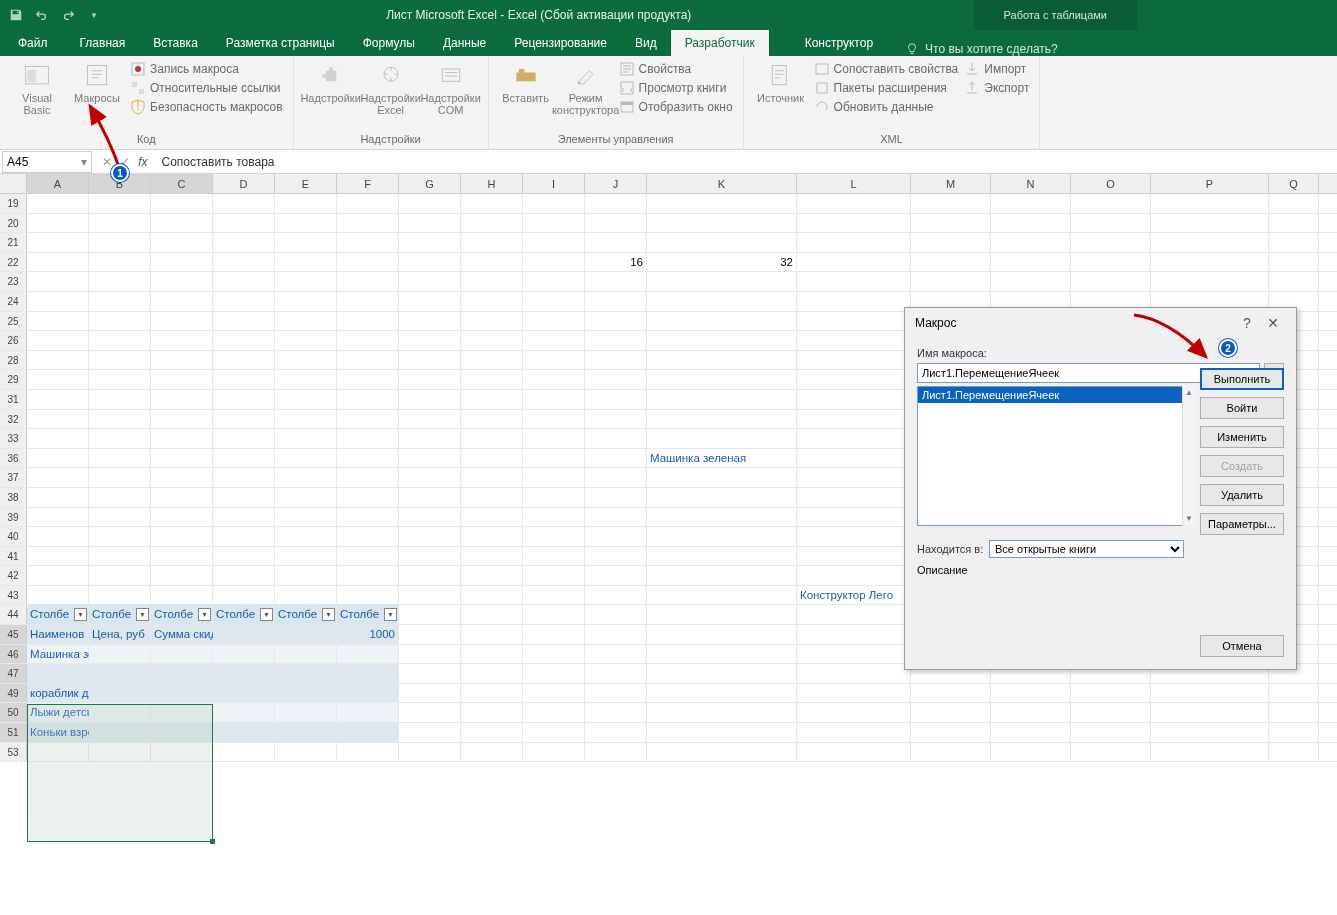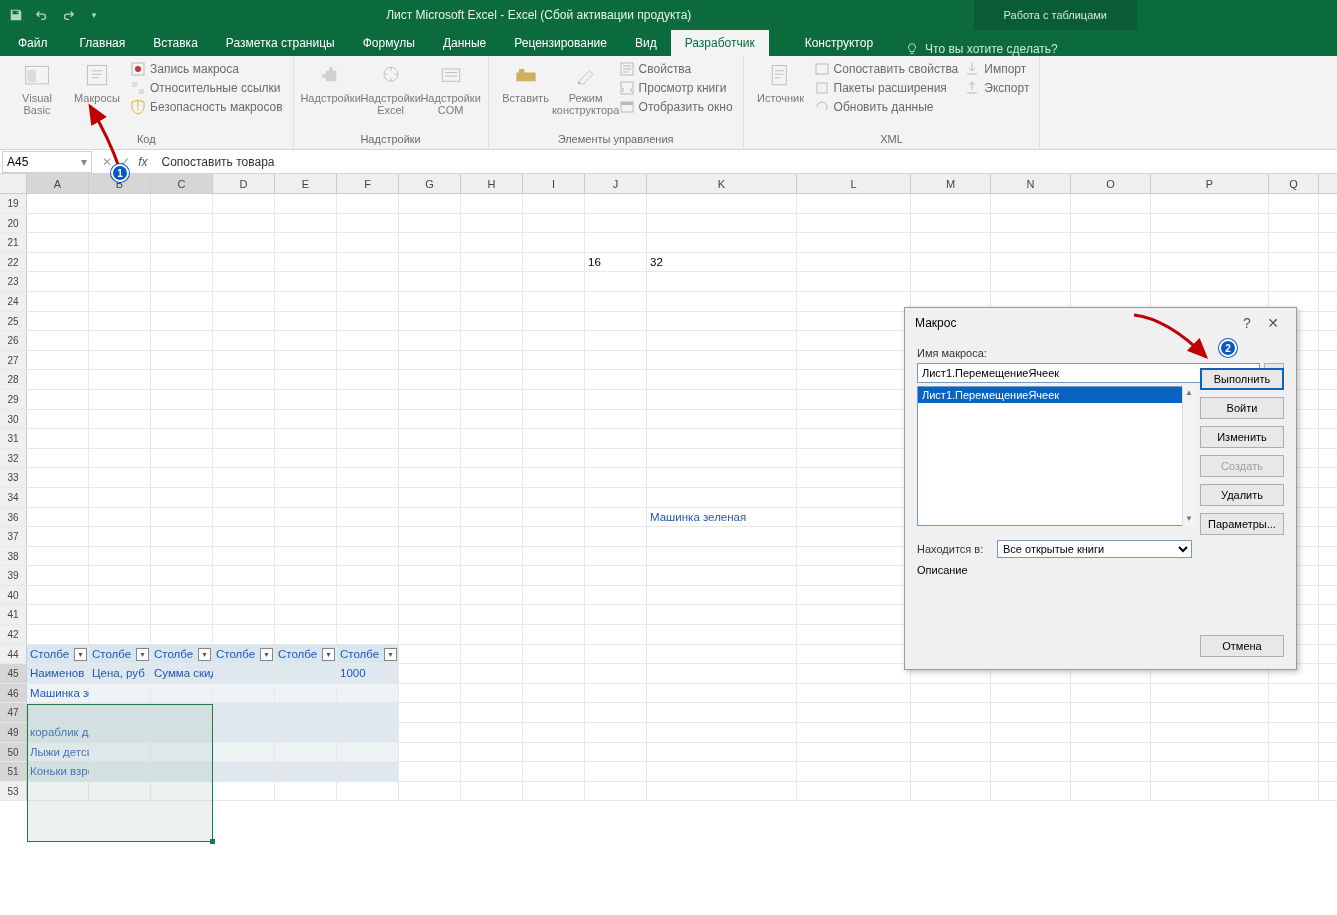--- a/index.html
+++ b/index.html
@@ -40,21 +40,21 @@
 .grid{position:relative;height:765px;overflow:hidden}
 .chead{height:20px;display:flex;background:#efefef;border-bottom:1px solid #ccc}
 .corner{width:27px;border-right:1px solid #ccc;background:#efefef}
 .ch{border-right:1px solid #ccc;text-align:center;font-size:11px;color:#444;line-height:20px;background:#efefef}
 .ch.sel{background:#d6d6d6}
 .rows{position:relative}
 .r{height:19.6px;display:flex;border-bottom:1px solid #e8e8e8}
 .rh{width:27px;background:#efefef;border-right:1px solid #ccc;text-align:center;font-size:10px;color:#444;line-height:19px}
 .rh.sel{background:#d6d6d6}
 .c{border-right:1px solid #e8e8e8;padding:0 3px;font-size:11.5px;line-height:19px;overflow:hidden;white-space:nowrap;text-align:left;position:relative}
-.c.num{text-align:left}
+.c.num{text-align:right}
 .c.blue{color:#2159b5}
 .c.of{overflow:visible}
 .sel-area{position:absolute;border:1px solid #1a7b44;background:rgba(180,200,190,.25);pointer-events:none}
 .sel-area .hnd{position:absolute;right:-3px;bottom:-3px;width:5px;height:5px;background:#1a7b44}
 .thdr{background:#d8e6f0;color:#2159b5;font-weight:normal}
 .filt{position:absolute;right:1px;top:3px;width:13px;height:13px;border:1px solid #888;background:#fff;font-size:8px;line-height:11px;text-align:center;color:#555}
 
 .dlg{position:absolute;left:904px;top:307px;width:393px;height:363px;background:#f0f0f0;border:1px solid #9a9a9a;box-shadow:2px 2px 6px rgba(0,0,0,.25)}
 .dlg .dtit{height:30px;display:flex;align-items:center;padding:0 10px;font-size:12px}
 .dlg .dtit .sp{flex:1}
@@ -63,21 +63,21 @@
 .dlg label{font-size:11px;color:#333}
 .dlg .inrow{display:flex;gap:4px;margin:3px 0}
 .dlg input[type=text]{flex:1;font-size:11px;padding:2px 4px;border:1px solid #7a9ab8}
 .dlg .refbtn{width:20px;height:20px;border:1px solid #adadad;background:#e8e8e8;font-size:10px;display:flex;align-items:center;justify-content:center}
 .dlg .list{height:140px;border:1px solid #7a9ab8;background:#fff;overflow:hidden}
 .dlg .list .li{background:#0a63c0;color:#fff;padding:2px 4px;font-size:11px}
 .dlg .btncol{position:absolute;right:12px;top:60px;width:84px;display:flex;flex-direction:column;gap:7px}
 .dlg .btn{height:22px;border:1px solid #adadad;background:#e8e8e8;font-size:11px;display:flex;align-items:center;justify-content:center}
 .dlg .btn.def{border:2px solid #0a63c0}
 .dlg .btn.dis{color:#a0a0a0}
-.dlg .locrow{display:flex;align-items:center;gap:8px;margin-top:14px}
+.dlg .locrow{display:flex;align-items:center;margin-top:14px}
 .dlg .locrow select{flex:0 0 195px;font-size:11px;padding:1px;border:1px solid #7a9ab8;background:#fff}
 .dlg .desc{margin-top:6px;font-size:11px}
 .dlg .cancel{position:absolute;right:12px;bottom:12px;width:84px}
 .scroll-tr{position:absolute;width:13px;border-left:1px solid #ddd;background:#f3f3f3;right:-1px;top:0;bottom:0}
 .scroll-tr .ar{height:14px;text-align:center;font-size:8px;color:#777;line-height:14px}
 
 .callout{position:absolute;width:18px;height:18px;border-radius:50%;background:#0b57c8;border:2px solid #fff;color:#fff;font-size:10px;font-weight:bold;display:flex;align-items:center;justify-content:center;box-shadow:0 0 0 1px #0b57c8}
 .arrow{position:absolute;pointer-events:none}
 </style>
 </head>
@@ -482,40 +482,20 @@
         <div class="c" style="width: 62px;"></div>
         <div class="c" style="width: 150px;"></div>
         <div class="c" style="width: 114px;"></div>
         <div class="c" style="width: 80px;"></div>
         <div class="c" style="width: 80px;"></div>
         <div class="c" style="width: 80px;"></div>
         <div class="c" style="width: 118px;"></div>
         <div class="c" style="width: 50px;"></div>
       </div>
       <div class="r">
-        <div class="rh">27</div>
-        <div class="c" style="width: 62px;"></div>
-        <div class="c" style="width: 62px;"></div>
-        <div class="c" style="width: 62px;"></div>
-        <div class="c" style="width: 62px;"></div>
-        <div class="c" style="width: 62px;"></div>
-        <div class="c" style="width: 62px;"></div>
-        <div class="c" style="width: 62px;"></div>
-        <div class="c" style="width: 62px;"></div>
-        <div class="c" style="width: 62px;"></div>
-        <div class="c" style="width: 62px;"></div>
-        <div class="c" style="width: 150px;"></div>
-        <div class="c" style="width: 114px;"></div>
-        <div class="c" style="width: 80px;"></div>
-        <div class="c" style="width: 80px;"></div>
-        <div class="c" style="width: 80px;"></div>
-        <div class="c" style="width: 118px;"></div>
-        <div class="c" style="width: 50px;"></div>
-      </div>
-      <div class="r">
         <div class="rh">28</div>
         <div class="c" style="width: 62px;"></div>
         <div class="c" style="width: 62px;"></div>
         <div class="c" style="width: 62px;"></div>
         <div class="c" style="width: 62px;"></div>
         <div class="c" style="width: 62px;"></div>
         <div class="c" style="width: 62px;"></div>
         <div class="c" style="width: 62px;"></div>
         <div class="c" style="width: 62px;"></div>
         <div class="c" style="width: 62px;"></div>
@@ -542,40 +522,20 @@
         <div class="c" style="width: 62px;"></div>
         <div class="c" style="width: 150px;"></div>
         <div class="c" style="width: 114px;"></div>
         <div class="c" style="width: 80px;"></div>
         <div class="c" style="width: 80px;"></div>
         <div class="c" style="width: 80px;"></div>
         <div class="c" style="width: 118px;"></div>
         <div class="c" style="width: 50px;"></div>
       </div>
       <div class="r">
-        <div class="rh">30</div>
-        <div class="c" style="width: 62px;"></div>
-        <div class="c" style="width: 62px;"></div>
-        <div class="c" style="width: 62px;"></div>
-        <div class="c" style="width: 62px;"></div>
-        <div class="c" style="width: 62px;"></div>
-        <div class="c" style="width: 62px;"></div>
-        <div class="c" style="width: 62px;"></div>
-        <div class="c" style="width: 62px;"></div>
-        <div class="c" style="width: 62px;"></div>
-        <div class="c" style="width: 62px;"></div>
-        <div class="c" style="width: 150px;"></div>
-        <div class="c" style="width: 114px;"></div>
-        <div class="c" style="width: 80px;"></div>
-        <div class="c" style="width: 80px;"></div>
-        <div class="c" style="width: 80px;"></div>
-        <div class="c" style="width: 118px;"></div>
-        <div class="c" style="width: 50px;"></div>
-      </div>
-      <div class="r">
         <div class="rh">31</div>
         <div class="c" style="width: 62px;"></div>
         <div class="c" style="width: 62px;"></div>
         <div class="c" style="width: 62px;"></div>
         <div class="c" style="width: 62px;"></div>
         <div class="c" style="width: 62px;"></div>
         <div class="c" style="width: 62px;"></div>
         <div class="c" style="width: 62px;"></div>
         <div class="c" style="width: 62px;"></div>
         <div class="c" style="width: 62px;"></div>
@@ -622,40 +582,20 @@
         <div class="c" style="width: 62px;"></div>
         <div class="c" style="width: 150px;"></div>
         <div class="c" style="width: 114px;"></div>
         <div class="c" style="width: 80px;"></div>
         <div class="c" style="width: 80px;"></div>
         <div class="c" style="width: 80px;"></div>
         <div class="c" style="width: 118px;"></div>
         <div class="c" style="width: 50px;"></div>
       </div>
       <div class="r">
-        <div class="rh">34</div>
-        <div class="c" style="width: 62px;"></div>
-        <div class="c" style="width: 62px;"></div>
-        <div class="c" style="width: 62px;"></div>
-        <div class="c" style="width: 62px;"></div>
-        <div class="c" style="width: 62px;"></div>
-        <div class="c" style="width: 62px;"></div>
-        <div class="c" style="width: 62px;"></div>
-        <div class="c" style="width: 62px;"></div>
-        <div class="c" style="width: 62px;"></div>
-        <div class="c" style="width: 62px;"></div>
-        <div class="c" style="width: 150px;"></div>
-        <div class="c" style="width: 114px;"></div>
-        <div class="c" style="width: 80px;"></div>
-        <div class="c" style="width: 80px;"></div>
-        <div class="c" style="width: 80px;"></div>
-        <div class="c" style="width: 118px;"></div>
-        <div class="c" style="width: 50px;"></div>
-      </div>
-      <div class="r">
         <div class="rh">36</div>
         <div class="c" style="width: 62px;"></div>
         <div class="c" style="width: 62px;"></div>
         <div class="c" style="width: 62px;"></div>
         <div class="c" style="width: 62px;"></div>
         <div class="c" style="width: 62px;"></div>
         <div class="c" style="width: 62px;"></div>
         <div class="c" style="width: 62px;"></div>
         <div class="c" style="width: 62px;"></div>
         <div class="c" style="width: 62px;"></div>
@@ -775,20 +715,40 @@
         <div class="c" style="width: 62px;"></div>
         <div class="c" style="width: 62px;"></div>
         <div class="c" style="width: 62px;"></div>
         <div class="c" style="width: 62px;"></div>
         <div class="c" style="width: 62px;"></div>
         <div class="c" style="width: 62px;"></div>
         <div class="c" style="width: 62px;"></div>
         <div class="c" style="width: 62px;"></div>
         <div class="c" style="width: 150px;"></div>
         <div class="c" style="width: 114px;"></div>
+        <div class="c" style="width: 80px;"></div>
+        <div class="c" style="width: 80px;"></div>
+        <div class="c" style="width: 80px;"></div>
+        <div class="c" style="width: 118px;"></div>
+        <div class="c" style="width: 50px;"></div>
+      </div>
+      <div class="r">
+        <div class="rh">43</div>
+        <div class="c" style="width: 62px;"></div>
+        <div class="c" style="width: 62px;"></div>
+        <div class="c" style="width: 62px;"></div>
+        <div class="c" style="width: 62px;"></div>
+        <div class="c" style="width: 62px;"></div>
+        <div class="c" style="width: 62px;"></div>
+        <div class="c" style="width: 62px;"></div>
+        <div class="c" style="width: 62px;"></div>
+        <div class="c" style="width: 62px;"></div>
+        <div class="c" style="width: 62px;"></div>
+        <div class="c" style="width: 150px;"></div>
+        <div class="c blue of" style="width: 114px;">Конструктор Лего</div>
         <div class="c" style="width: 80px;"></div>
         <div class="c" style="width: 80px;"></div>
         <div class="c" style="width: 80px;"></div>
         <div class="c" style="width: 118px;"></div>
         <div class="c" style="width: 50px;"></div>
       </div>
       <div class="r">
         <div class="rh">44</div>
         <div class="c thdr" style="width: 62px;">Столбе<span class="filt">▾</span></div>
         <div class="c thdr" style="width: 62px;">Столбе<span class="filt">▾</span></div>

